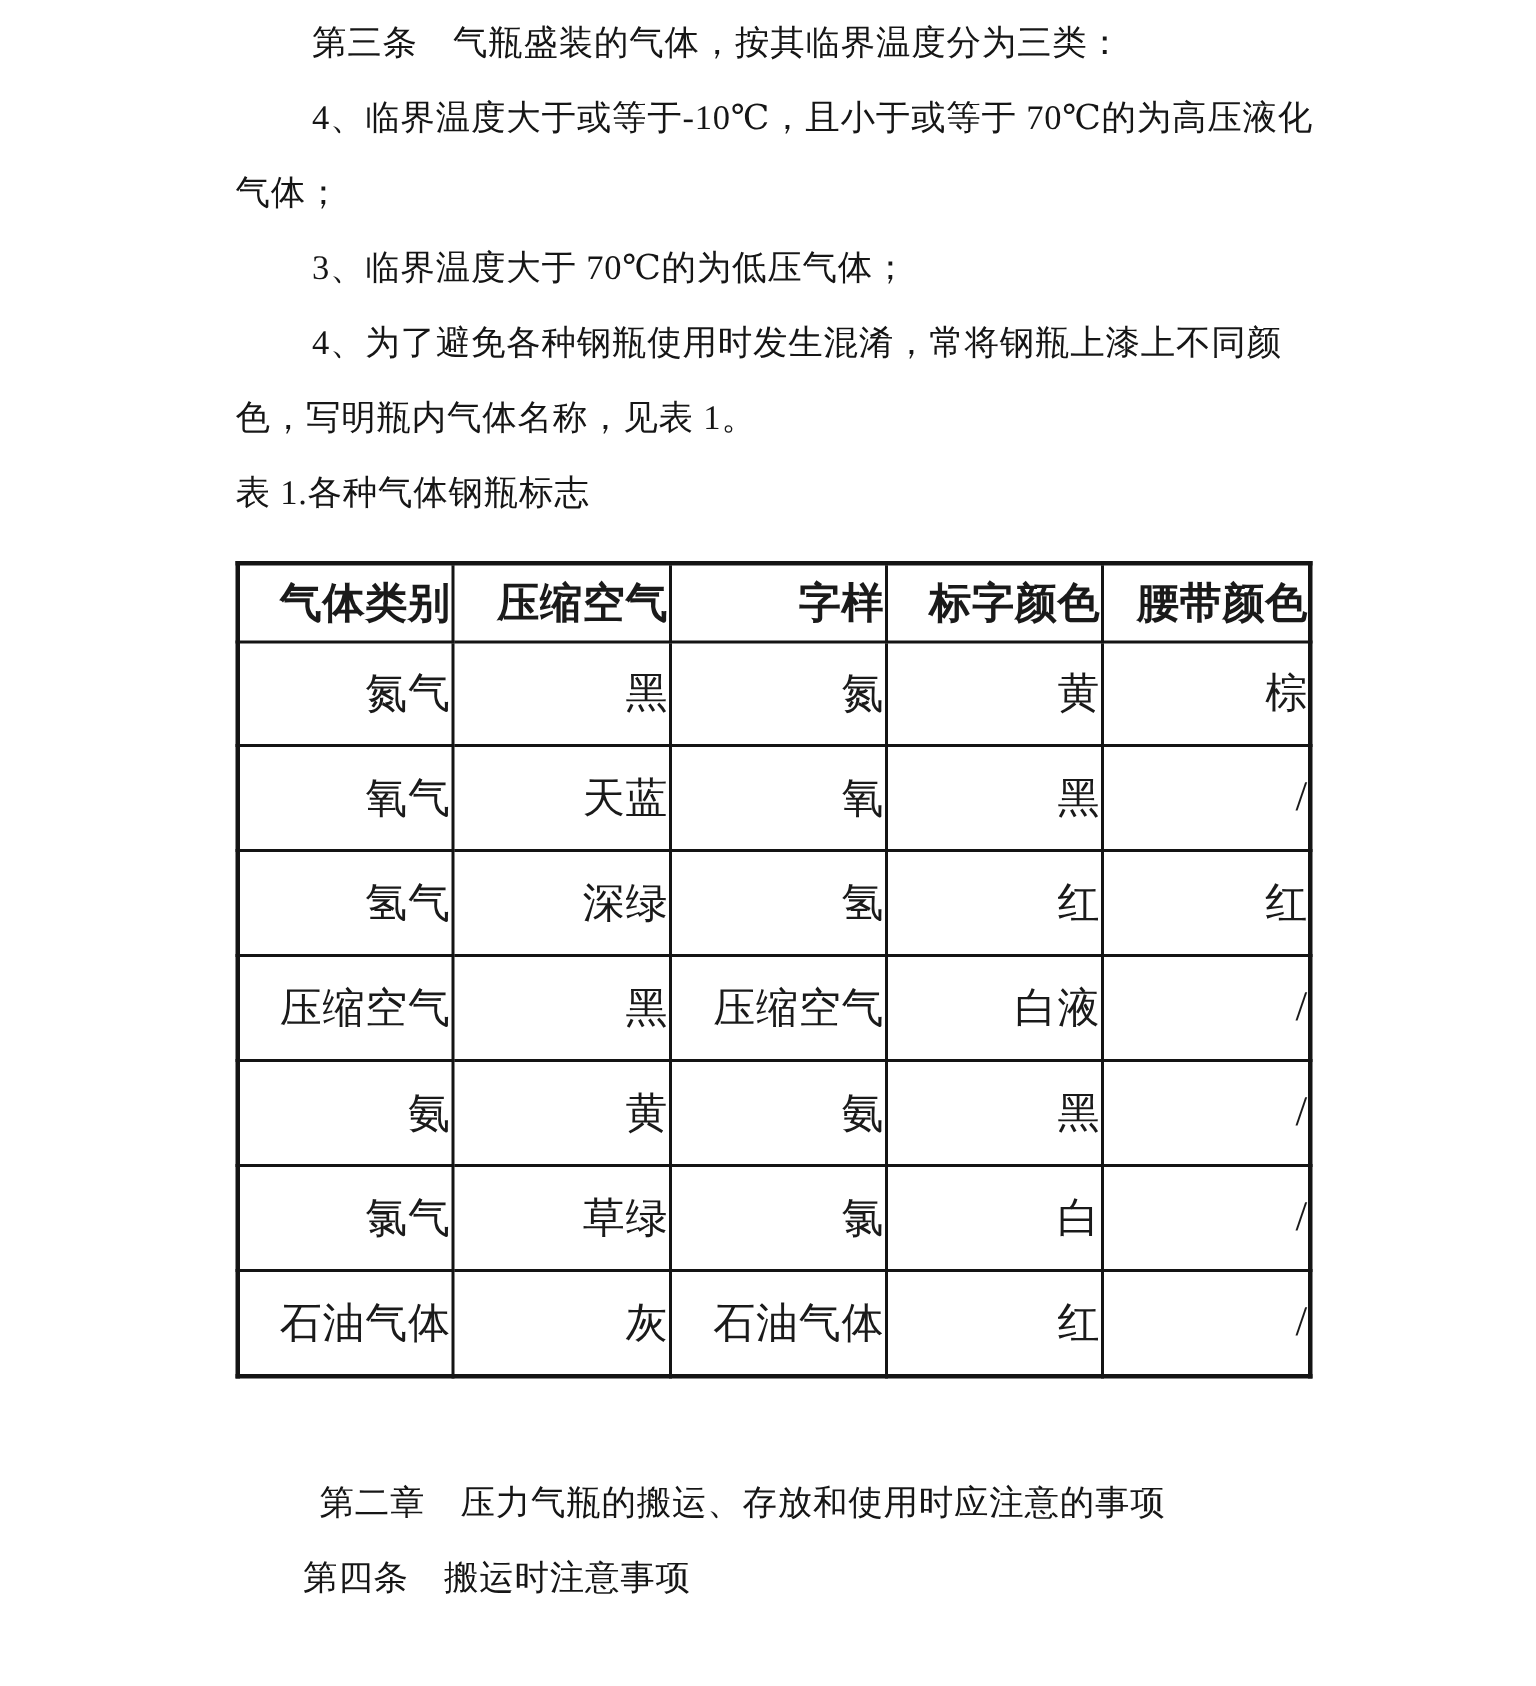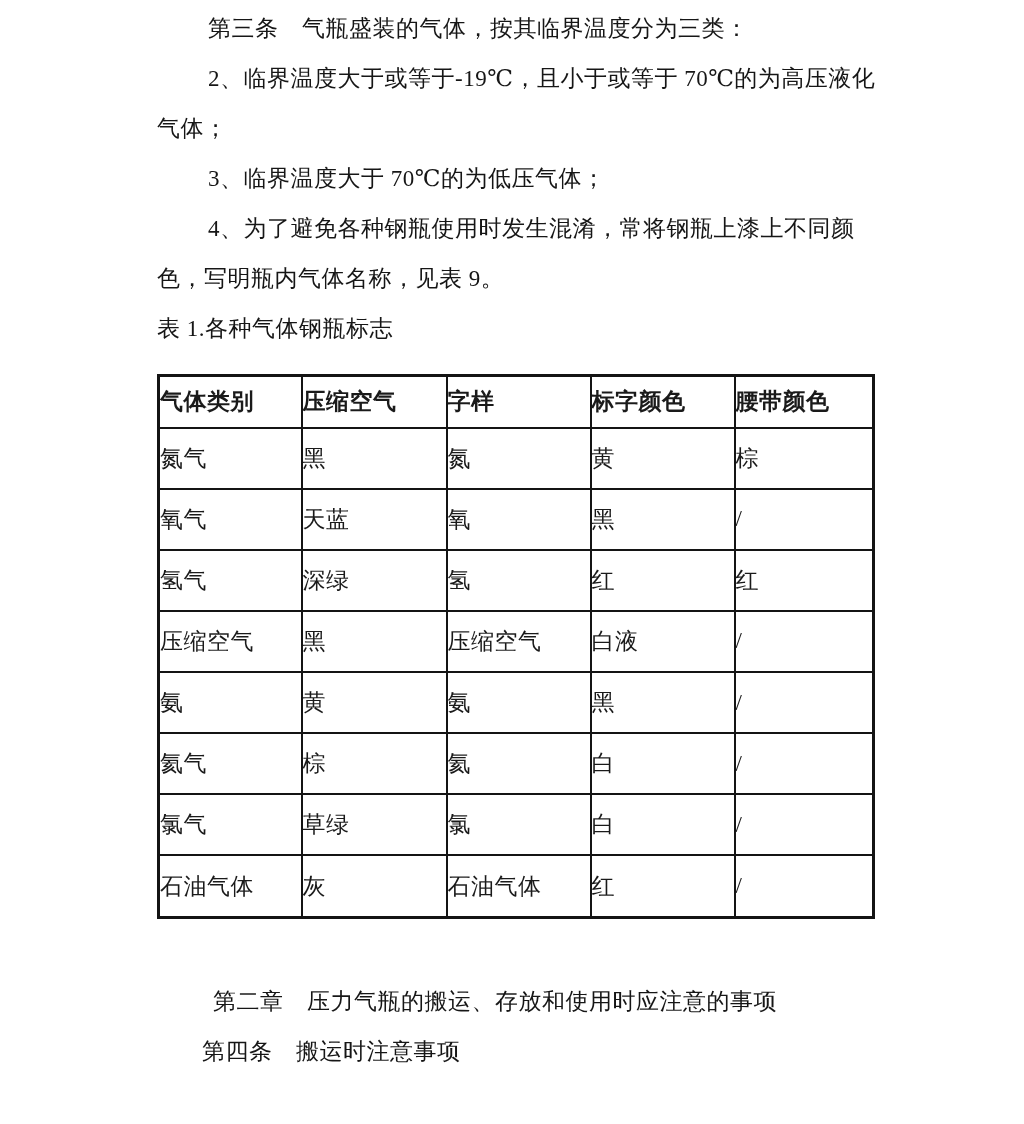--- a/index.html
+++ b/index.html
@@ -21,42 +21,42 @@
   }
   .indent{padding-left:51px;}
   .table-title{width:715px;}
   table.gas{
     border-collapse:collapse;table-layout:fixed;
     width:715px;height:545px;margin-top:20px;
     border:3px solid #141414;
   }
   .gas th,.gas td{
     border:2px solid #141414;
-    text-align:left;vertical-align:middle;
-    font-size:23px;letter-spacing:0.5px;padding:0;
+    text-align:right;vertical-align:middle;
+    font-size:28px;letter-spacing:0.5px;padding:0;
     color:#1a1a1a;
   }
   .gas thead tr{height:52px;}
   .gas th{font-weight:bold;}
   .chapter{margin-top:58px;margin-left:56px;}
   .section{padding-left:45px;}
 </style>
 </head>
 <body>
 
 <div class="page">
   <div class="text-col">
 
     <div>
         <div class="line indent">第三条　气瓶盛装的气体，按其临界温度分为三类：</div>
-        <div class="line indent">2、临界温度大于或等于-19℃，且小于或等于 70℃的为高压液化</div>
+        <div class="line indent">4、临界温度大于或等于-10℃，且小于或等于 70℃的为高压液化</div>
         <div class="line">气体；</div>
         <div class="line indent">3、临界温度大于 70℃的为低压气体；</div>
         <div class="line indent">4、为了避免各种钢瓶使用时发生混淆，常将钢瓶上漆上不同颜</div>
-        <div class="line">色，写明瓶内气体名称，见表 9。</div>
+        <div class="line">色，写明瓶内气体名称，见表 1。</div>
       </div>
 
     <div class="line table-title">表 1.各种气体钢瓶标志</div>
 
     <table class="gas">
       <colgroup>
         <col style="width:143px">
           <col style="width:145px">
           <col style="width:144px">
         <col style="width:144px">
@@ -101,27 +101,20 @@
             <td>/</td>
           </tr>
           <tr>
             <td>氨</td>
             <td>黄</td>
             <td>氨</td>
             <td>黑</td>
             <td>/</td>
           </tr>
           <tr>
-            <td>氦气</td>
-            <td>棕</td>
-            <td>氦</td>
-            <td>白</td>
-            <td>/</td>
-          </tr>
-          <tr>
             <td>氯气</td>
             <td>草绿</td>
             <td>氯</td>
             <td>白</td>
             <td>/</td>
           </tr>
           <tr>
             <td>石油气体</td>
             <td>灰</td>
             <td>石油气体</td>

